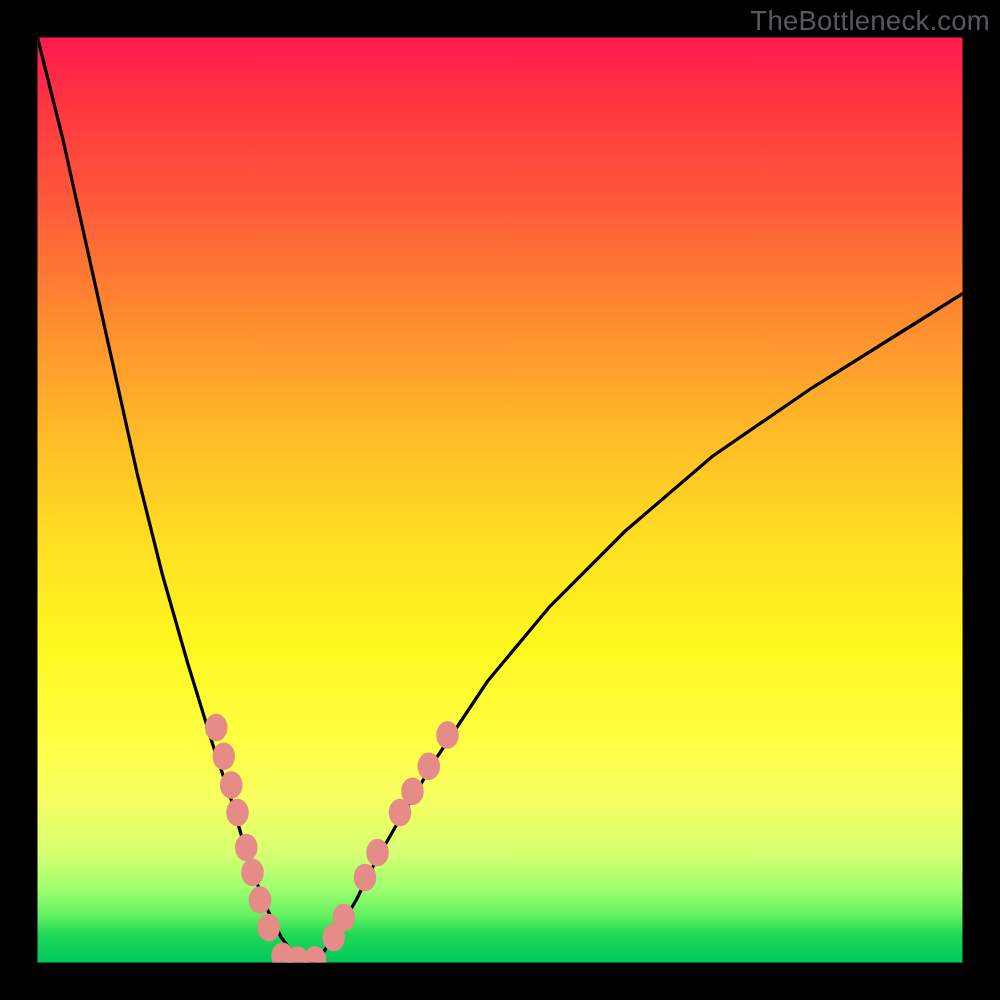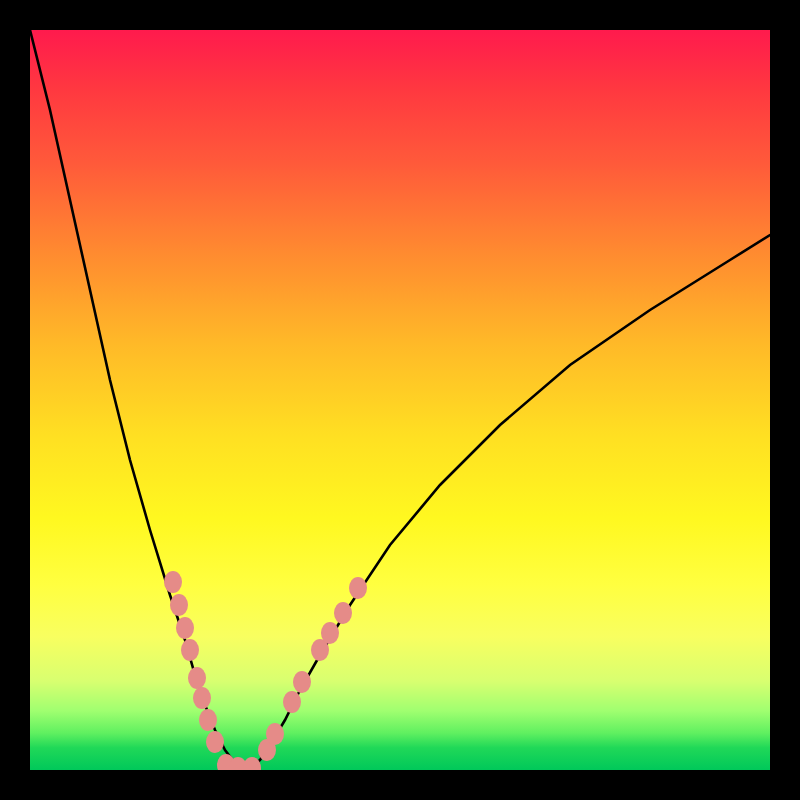--- a/index.html
+++ b/index.html
@@ -56,20 +56,21 @@
     position: absolute;
     left: 0;
     top: 0;
   }
 </style>
 </head>
 <body>
 
 <div class="frame">
 
+  <div class="watermark">TheBottleneck.com</div>
 
   <div class="plot">
     <svg class="curves" width="740" height="740" viewBox="0 0 740 740">
       <path id="left-curve-path" fill="none" stroke="#000" stroke-width="2.6" stroke-linecap="round" d="M0 0 L20 80 L40 170 L60 260 L80 350 L100 430 L120 500 L140 565 L155 610 L165 645 L175 675 L185 700 L195 720 L205 733 L220 740"></path>
       <path id="right-curve-path" fill="none" stroke="#000" stroke-width="2.6" stroke-linecap="round" d="M220 740 L230 730 L240 715 L255 690 L270 660 L290 625 L320 575 L360 515 L410 455 L470 395 L540 335 L620 280 L700 230 L740 205"></path>
       <g id="marker-layer">
           <ellipse cx="143" cy="552" rx="9" ry="11" fill="#e58b88"></ellipse>
           <ellipse cx="149" cy="575" rx="9" ry="11" fill="#e58b88"></ellipse>
           <ellipse cx="155" cy="598" rx="9" ry="11" fill="#e58b88"></ellipse>
           <ellipse cx="160" cy="620" rx="9" ry="11" fill="#e58b88"></ellipse>

